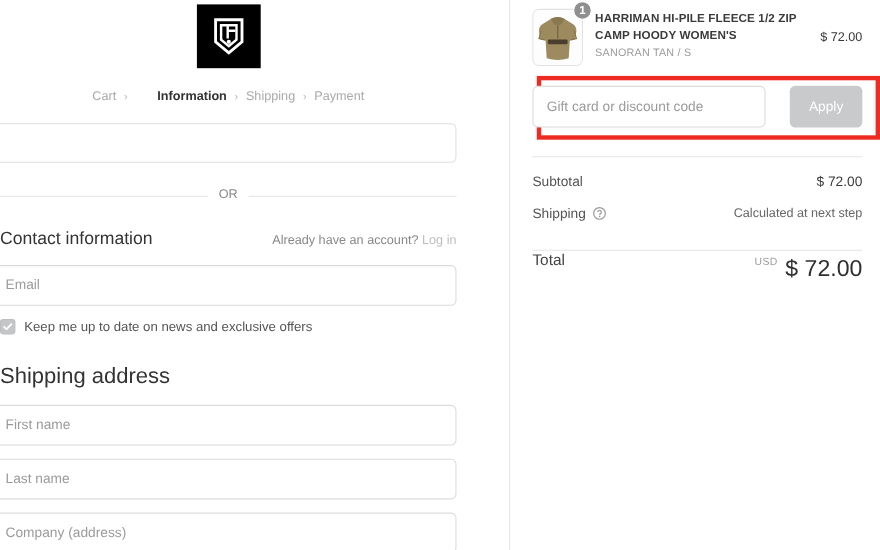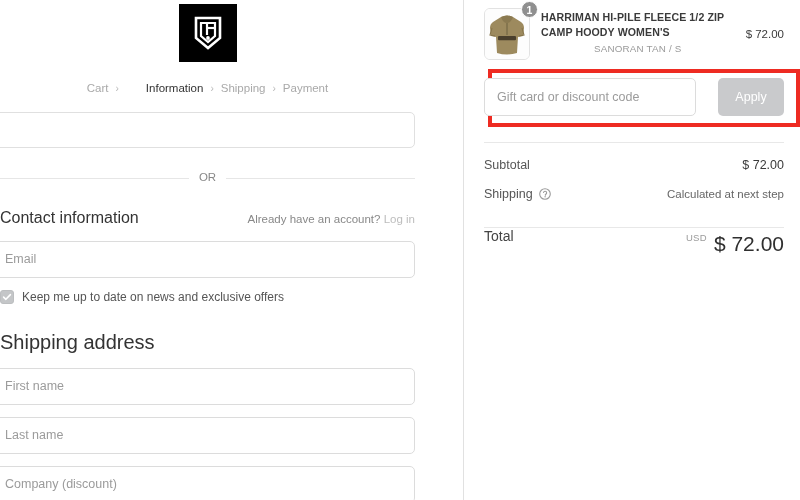--- a/index.html
+++ b/index.html
@@ -27,21 +27,21 @@
     width: 58px; height: 58px; background: #000000;
     display: flex; align-items: center; justify-content: center;
   }
   .logo-box svg { display: block; }
 
   .breadcrumb {
     display: flex; align-items: center; justify-content: center;
     gap: 7px; margin-top: 20px; font-size: 11.5px;
   }
   .crumb { color: #a9a9a9; text-align: center; }
-  .crumb.active { color: #333333; font-weight: normal; margin-left: 20px; }
+  .crumb.active { color: #333333; font-weight: bold; margin-left: 20px; }
   .crumb-sep { color: #b9b9b9; font-size: 10px; }
 
   .express-wrap { margin-top: 18px; position: relative; padding: 0 0 0 0; }
   .express-legend {
     position: relative; text-align: center; font-size: 12.5px; color: #555;
     line-height: 1; margin-bottom: -7px;
   }
   .express-legend span { background: #fff; padding: 0 10px; position: relative; z-index: 2; }
   .express-legend::before {
     content: ""; position: absolute; left: 0; right: 0; top: 50%;
@@ -112,21 +112,21 @@
     width: 17px; height: 17px; border-radius: 50%;
     background: #8f8f8f; color: #ffffff; font-size: 10.5px;
     display: flex; align-items: center; justify-content: center;
     border: 1px solid #ffffff; font-weight: bold;
   }
   .item-text { flex: 1 1 auto; padding-top: 2px; }
   .item-title {
     font-size: 10.6px; font-weight: bold; color: #3a3a3a;
     line-height: 1.42; letter-spacing: .1px;
   }
-  .item-variant { font-size: 9.8px; color: #9a9a9a; margin-top: 3px; letter-spacing: .2px; text-align: center; }
+  .item-variant { font-size: 9.8px; color: #9a9a9a; margin-top: 3px; letter-spacing: .2px; }
   .item-price { font-size: 11.5px; color: #3a3a3a; padding-top: 20px; white-space: nowrap; }
 
   .discount-zone { position: relative; margin-top: 18px; }
   .redbox {
     position: absolute; left: 4px; right: -16px; top: -9px; bottom: -11px;
     border: 4px solid #ee2b22; pointer-events: none;
   }
   .discount-row { display: flex; gap: 22px; align-items: stretch; position: relative; }
   .discount-input {
     flex: 1 1 auto; height: 38px; border: 1px solid #dcdcdc; border-radius: 5px;
@@ -220,21 +220,21 @@
 
       <div class="shipping-title">Shipping address</div>
 
       <div class="field mt14">
         <span class="ph">First name</span>
       </div>
       <div class="field mt12">
         <span class="ph">Last name</span>
       </div>
       <div class="field mt12">
-        <span class="ph">Company (discount)</span>
+        <span class="ph">Company (address)</span>
       </div>
 
     </div>
   </div>
 
   <div class="right-col">
     <div class="right-inner">
 
       <div class="line-item">
         <div class="thumb-wrap">

